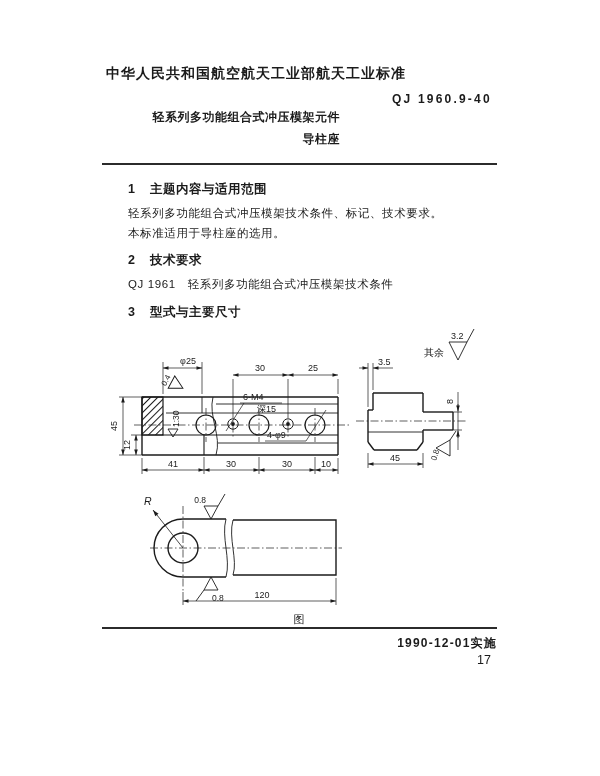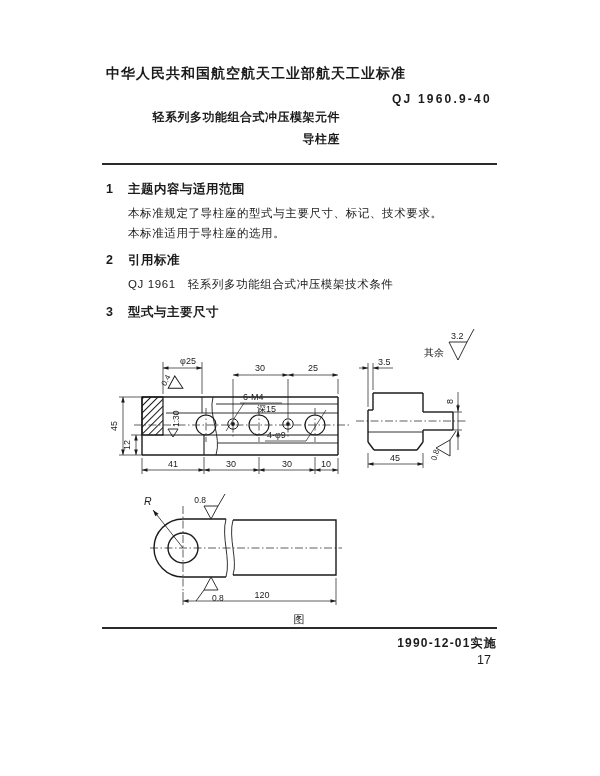--- a/index.html
+++ b/index.html
@@ -6,21 +6,21 @@
   body{background:#ffffff;width:600px;height:776px;position:relative;
        font-family:"Liberation Sans", sans-serif;color:#1b1b1b;}
   .page{position:absolute;inset:0;background:#fff;overflow:hidden;}
   .abs{position:absolute;}
   .org-line{left:106px;top:65px;font-size:14px;font-weight:bold;letter-spacing:1px;}
   .std-no{left:392px;top:92px;font-size:12px;font-weight:bold;letter-spacing:2.2px;}
   .title-block{left:104px;top:106px;width:236px;text-align:right;
                font-size:12px;font-weight:bold;line-height:22px;letter-spacing:0.5px;}
   .rule1{left:102px;top:163px;width:395px;height:2px;background:#2b2b2b;}
   .rule2{left:102px;top:627px;width:395px;height:2px;background:#2b2b2b;}
-  .sec-head{font-size:12.5px;font-weight:bold;letter-spacing:0.5px;}
+  .sec-head{font-size:12.5px;font-weight:bold;letter-spacing:0.5px;margin-left:22px;}
   .sec-head .num{display:inline-block;width:22px;}
   .para{font-size:11.5px;letter-spacing:0.6px;}
   .h1{left:106px;top:181px;} .p1{left:128px;top:206px;} .p2{left:128px;top:226px;}
   .h2{left:106px;top:252px;} .p3{left:128px;top:277px;}
   .h3{left:106px;top:304px;} .p4{left:128px;top:326px;}
   .approval{left:105px;top:635px;font-size:12px;font-weight:bold;letter-spacing:1px;}
   .implement{right:103px;top:635px;font-size:12px;font-weight:bold;letter-spacing:1.2px;}
   .pagenum{left:477px;top:653px;font-size:12.5px;}
   svg text{font-family:"Liberation Sans", sans-serif;fill:#1b1b1b;}
 </style>
@@ -35,25 +35,25 @@
   <div class="abs title-block">
     <div>轻系列多功能组合式冲压模架元件</div>
     <div>导柱座</div>
   </div>
 
   <div class="abs rule1"></div>
 
   <div class="abs sec-head h1">
     <span class="num">1</span><span>主题内容与适用范围</span>
   </div>
-  <div class="abs para p1">本标准规定了导柱座的型式与主要尺寸、标记、技术要求。</div>
+  <div class="abs para p1">轻系列多功能组合式冲压模架技术条件、标记、技术要求。</div>
   <div class="abs para p2">本标准适用于导柱座的选用。</div>
 
   <div class="abs sec-head h2">
-    <span class="num">2</span><span>引用标准</span>
+    <span class="num">2</span><span>技术要求</span>
   </div>
   <div class="abs para p3">QJ 1961　轻系列多功能组合式冲压模架技术条件</div>
 
   <div class="abs sec-head h3">
     <span class="num">3</span><span>型式与主要尺寸</span>
   </div>
 
   <svg class="abs" style="left:95px;top:325px;" width="420" height="310" viewBox="95 325 420 310">
     <defs>
       <marker id="ar" viewBox="0 0 10 8" refX="9.5" refY="4" markerWidth="9" markerHeight="7" orient="auto-start-reverse">

